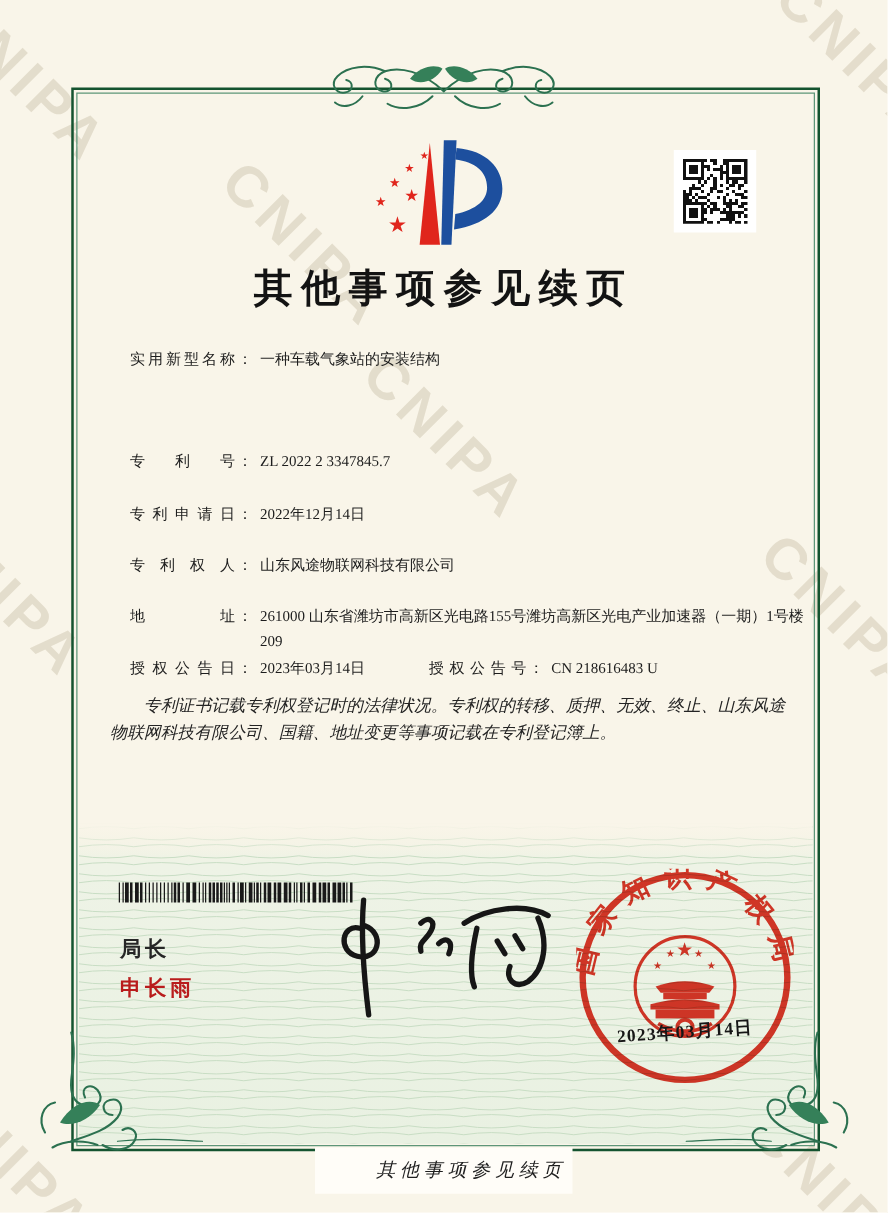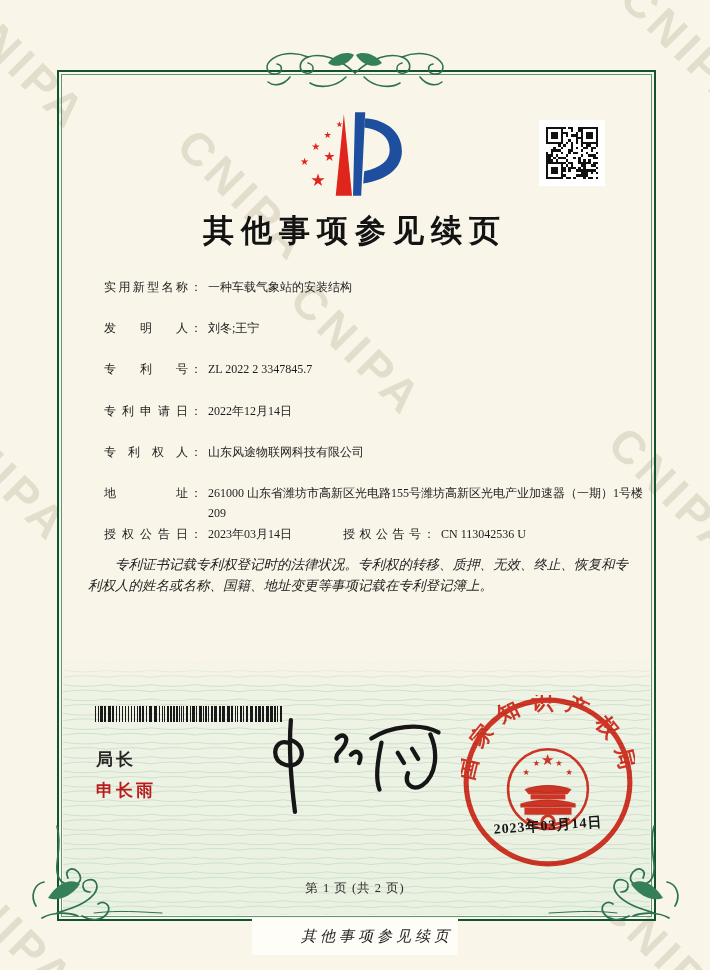--- a/index.html
+++ b/index.html
@@ -403,44 +403,41 @@
         <rect x="18" y="20" width="1" height="1" fill="#111"></rect>
         <rect x="20" y="20" width="1" height="1" fill="#111"></rect>
       </svg>
   </div>
 
   <div class="abs title">其他事项参见续页</div>
 
   <div class="frow" style="top:277px">
     <span class="flabel">实用新型名称</span><span class="fcolon">：</span><span class="fval">一种车载气象站的安装结构</span>
   </div>
-  <div class="frow" style="top:318px">
-    <span class="flabel">发明人</span><span class="fcolon">：</span><span class="fval">刘冬;王宁</span>
-  </div>
   <div class="frow" style="top:359px">
     <span class="flabel">专利号</span><span class="fcolon">：</span><span class="fval">ZL 2022 2 3347845.7</span>
   </div>
   <div class="frow" style="top:401px">
     <span class="flabel">专利申请日</span><span class="fcolon">：</span><span class="fval">2022年12月14日</span>
   </div>
   <div class="frow" style="top:442px">
     <span class="flabel">专利权人</span><span class="fcolon">：</span><span class="fval">山东风途物联网科技有限公司</span>
   </div>
   <div class="frow" style="top:483px">
     <span class="flabel">地址</span><span class="fcolon">：</span><span class="fval wrap">261000 山东省潍坊市高新区光电路155号潍坊高新区光电产业加速器（一期）1号楼209</span>
   </div>
   <div class="frow" style="top:524px">
     <span class="flabel">授权公告日</span><span class="fcolon">：</span><span class="fval">2023年03月14日</span>
     <span class="g2">
-      <span class="flabel">授权公告号</span><span class="fcolon">：</span><span class="fval">CN 113042536 U</span>
+      <span class="flabel">授权公告号</span><span class="fcolon">：</span><span class="fval">CN 218616483 U</span>
     </span>
   </div>
 
   <div class="abs paras">
-    <p>专利证书记载专利权登记时的法律状况。专利权的转移、质押、无效、终止、恢复和专利权人的姓名或名称、国籍、地址变更等事项记载在专利登记簿上。</p>
+    <p>专利证书记载专利权登记时的法律状况。专利权的转移、质押、无效、终止、山东风途物联网科技有限公司、国籍、地址变更等事项记载在专利登记簿上。</p>
   </div>
 
   <div class="abs barcode" id="barcode">
       <span style="width: 1px; margin-right: 2px;"></span>
       <span style="width: 1px; margin-right: 1px;"></span>
       <span style="width: 3px; margin-right: 1px;"></span>
       <span style="width: 2px; margin-right: 2px;"></span>
       <span style="width: 3px; margin-right: 1px;"></span>
       <span style="width: 2px; margin-right: 2px;"></span>
       <span style="width: 1px; margin-right: 2px;"></span>
@@ -531,18 +528,17 @@
       <path d="M62,92 Q85,84 108,92 L104,97 L66,97 Z" stroke="none"></path>
       <rect x="68" y="97" width="34" height="5" stroke="none"></rect>
       <path d="M58,106 Q85,98 112,106 L112,110 L58,110 Z" stroke="none"></path>
       <rect x="62" y="110" width="46" height="7" stroke="none"></rect>
       <circle cx="85" cy="124" r="6" fill="none" stroke-width="3"></circle>
       <path d="M64,121 Q85,133 106,121" fill="none" stroke-width="3"></path>
     </g>
   </svg>
   <div class="abs seal-date">2023年03月14日</div>
 
-  <div class="abs page-note">第 1 页 (共 2 页)</div>
   <div class="abs cont-strip">
     <span class="cont-note">其他事项参见续页</span>
   </div>
 
 </div>
 
 </body></html>

